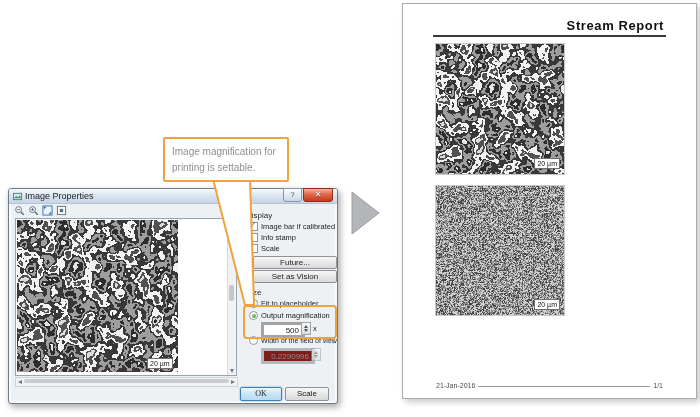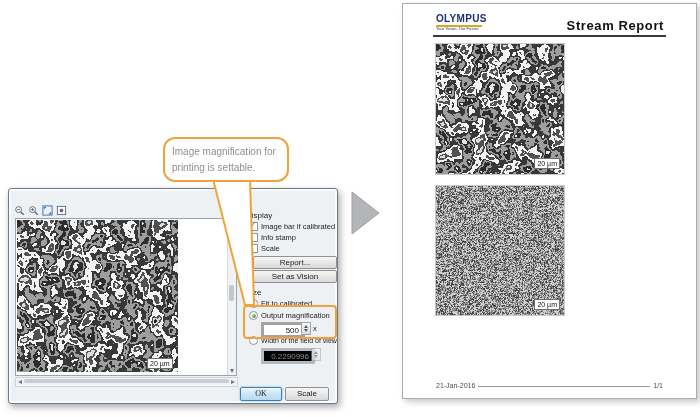--- a/index.html
+++ b/index.html
@@ -44,33 +44,33 @@
   .cbox .ck{position:absolute;left:0px;top:-2px;font-size:8px;color:#2f7d33;line-height:8px;}
   .rad{width:7px;height:7px;border-radius:50%;background:#fff;border:1px solid #8a97a4;position:relative;flex:0 0 auto;}
   .rad.on::after{content:"";position:absolute;left:1.5px;top:1.5px;width:4px;height:4px;border-radius:50%;
                  background:radial-gradient(circle at 35% 35%,#8fd06a,#3f8f2e);}
   .pbtn{position:absolute;font-size:8px;color:#1c1c1c;text-align:center;background:linear-gradient(#f7f7f7,#e9e9e9 45%,#d9d9d9);
         border:1px solid #8e9196;border-radius:2px;}
   .pbtn.def{background:linear-gradient(#f0f8fe,#cde6f7 45%,#b6dbf2);border-color:#3c7fb1;
             box-shadow:0 0 2px rgba(60,150,220,.8);}
   .textbox{position:absolute;background:#fff;border:3px solid #a3a3a3;font-size:8px;color:#1c1c1c;
            text-align:right;padding:1px 3px 0 1px;height:9px;line-height:9px;}
-  .textbox.disabled{background:#000000;color:#8d8d8d;border-color:#b4b9bd;}
+  .textbox.disabled{background:#7f1d1d;color:#8d8d8d;border-color:#b4b9bd;}
   .unit{position:absolute;font-size:7.5px;color:#1c1c1c;}
   .unit.dim{color:#9a9a9a;}
   .spin{position:absolute;width:8px;height:11px;display:flex;flex-direction:column;gap:1px;align-items:center;justify-content:center;
         background:linear-gradient(#f6f6f6,#dcdcdc);border:1px solid #9aa5b0;}
   .spin i{width:0;height:0;border-left:2.5px solid transparent;border-right:2.5px solid transparent;}
   .spin .up{border-bottom:3px solid #555;}
   .spin .dn{border-top:3px solid #555;}
 
   
   .overlay{position:absolute;left:0;top:0;width:700px;height:417px;pointer-events:none;z-index:5;}
   .callout{position:absolute;left:163px;top:137px;width:108px;background:#fff;border:2px solid #f0a33c;
-           border-radius:12px;padding:5px 7px;font-size:10px;line-height:1.55;color:#8f8f8f;z-index:6;}
+           border-radius:2px;padding:5px 7px;font-size:10px;line-height:1.55;color:#8f8f8f;z-index:6;}
 
   
   .bigarrow{position:absolute;left:351px;top:191px;z-index:1;}
 
   
   .report{position:absolute;left:402px;top:3px;width:293px;height:394px;background:#fff;
           border:1px solid #a7adb3;box-shadow:3px 3px 6px rgba(0,0,0,.22);z-index:1;}
   .r-logo{position:absolute;left:33px;top:10px;}
   .r-logo-text{font-size:10px;font-weight:bold;color:#1c2f7c;letter-spacing:.3px;line-height:10px;}
   .r-logo-bar{width:46px;height:2px;background:#d8aa16;margin-top:1px;}
@@ -109,20 +109,31 @@
         <feComponentTransfer>
           <feFuncR type="discrete" tableValues="0.5 0.72 0.3 0.82 0.55 0.26 0.66 0.45"></feFuncR>
           <feFuncG type="discrete" tableValues="0.5 0.72 0.3 0.82 0.55 0.26 0.66 0.45"></feFuncG>
           <feFuncB type="discrete" tableValues="0.5 0.72 0.3 0.82 0.55 0.26 0.66 0.45"></feFuncB>
         </feComponentTransfer>
       </filter>
     </defs>
   </svg>
 
   <div class="dialog">
+    <div class="titlebar">
+      <svg class="titleicon" width="9" height="9" viewBox="0 0 10 10">
+        <rect x="0.5" y="1.5" width="9" height="7" fill="#d8eafb" stroke="#4a78a8" stroke-width="1"></rect>
+        <path d="M1 7 L3.6 4.2 L5.6 6 L7.6 3.4 L9 7 Z" fill="#4d9e3f"></path>
+      </svg>
+      <span class="title">Image Properties</span>
+      <div class="winbtns">
+        <div class="helpbtn">?</div>
+        <div class="closebtn">✕</div>
+      </div>
+    </div>
 
     <div class="toolbar">
       <svg class="ticon" viewBox="0 0 12 12">
         <circle cx="5" cy="5" r="3.2" fill="#f3f8fc" stroke="#5a6b7d" stroke-width="1"></circle>
         <line x1="7.6" y1="7.6" x2="10.6" y2="10.6" stroke="#5a6b7d" stroke-width="1.6"></line>
         <line x1="3.4" y1="5" x2="6.6" y2="5" stroke="#5a6b7d" stroke-width="1"></line>
       </svg>
       <svg class="ticon" viewBox="0 0 12 12">
         <circle cx="5" cy="5" r="3.2" fill="#f3f8fc" stroke="#5a6b7d" stroke-width="1"></circle>
         <line x1="7.6" y1="7.6" x2="10.6" y2="10.6" stroke="#5a6b7d" stroke-width="1.6"></line>
@@ -165,27 +176,27 @@
       <span>Image bar if calibrated</span>
     </div>
     <div class="optrow" style="left:240px;top:44px;">
       <span class="cbox"></span>
       <span>Info stamp</span>
     </div>
     <div class="optrow" style="left:240px;top:55px;">
       <span class="cbox"></span>
       <span>Scale</span>
     </div>
-    <div class="pbtn" style="left:244px;top:67px;width:82px;height:11px;line-height:11px;">Report...</div>
+    <div class="pbtn" style="left:244px;top:67px;width:82px;height:11px;line-height:11px;">Future...</div>
     <div class="pbtn" style="left:244px;top:81px;width:82px;height:11px;line-height:11px;">Set as Vision</div>
 
     <div class="grouplabel" style="left:237px;top:99px;">Size</div>
     <div class="optrow" style="left:240px;top:110px;">
       <span class="rad"></span>
-      <span>Fit to calibrated</span>
+      <span>Fit to placeholder</span>
     </div>
     <div class="optrow" style="left:240px;top:122px;">
       <span class="rad on"></span>
       <span>Output magnification</span>
     </div>
     <div class="textbox" style="left:252px;top:133px;width:34px;">500</div>
     <div class="spin" style="left:292px;top:133px;">
       <i class="up"></i>
       <i class="dn"></i>
     </div>
@@ -211,25 +222,20 @@
   </svg>
   <div class="callout">
     <span>Image magnification for printing is settable.</span>
   </div>
 
   <svg class="bigarrow" width="30" height="44" viewBox="0 0 30 44">
     <polygon points="1,1 28,22 1,43" fill="#b3b5b8" stroke="#9d9fa2" stroke-width="1"></polygon>
   </svg>
 
   <div class="report">
-    <div class="r-logo">
-      <div class="r-logo-text">OLYMPUS</div>
-      <div class="r-logo-bar"></div>
-      <div class="r-logo-tag">Your Vision, Our Future</div>
-    </div>
     <div class="r-title">Stream Report</div>
     <div class="r-rule"></div>
 
     <div class="imgwrap r-img1">
       <svg class="micrograph" preserveAspectRatio="none">
         <rect width="100%" height="100%" filter="url(#grainCoarse)"></rect>
       </svg>
       <div class="chip">20 µm</div>
     </div>
 

